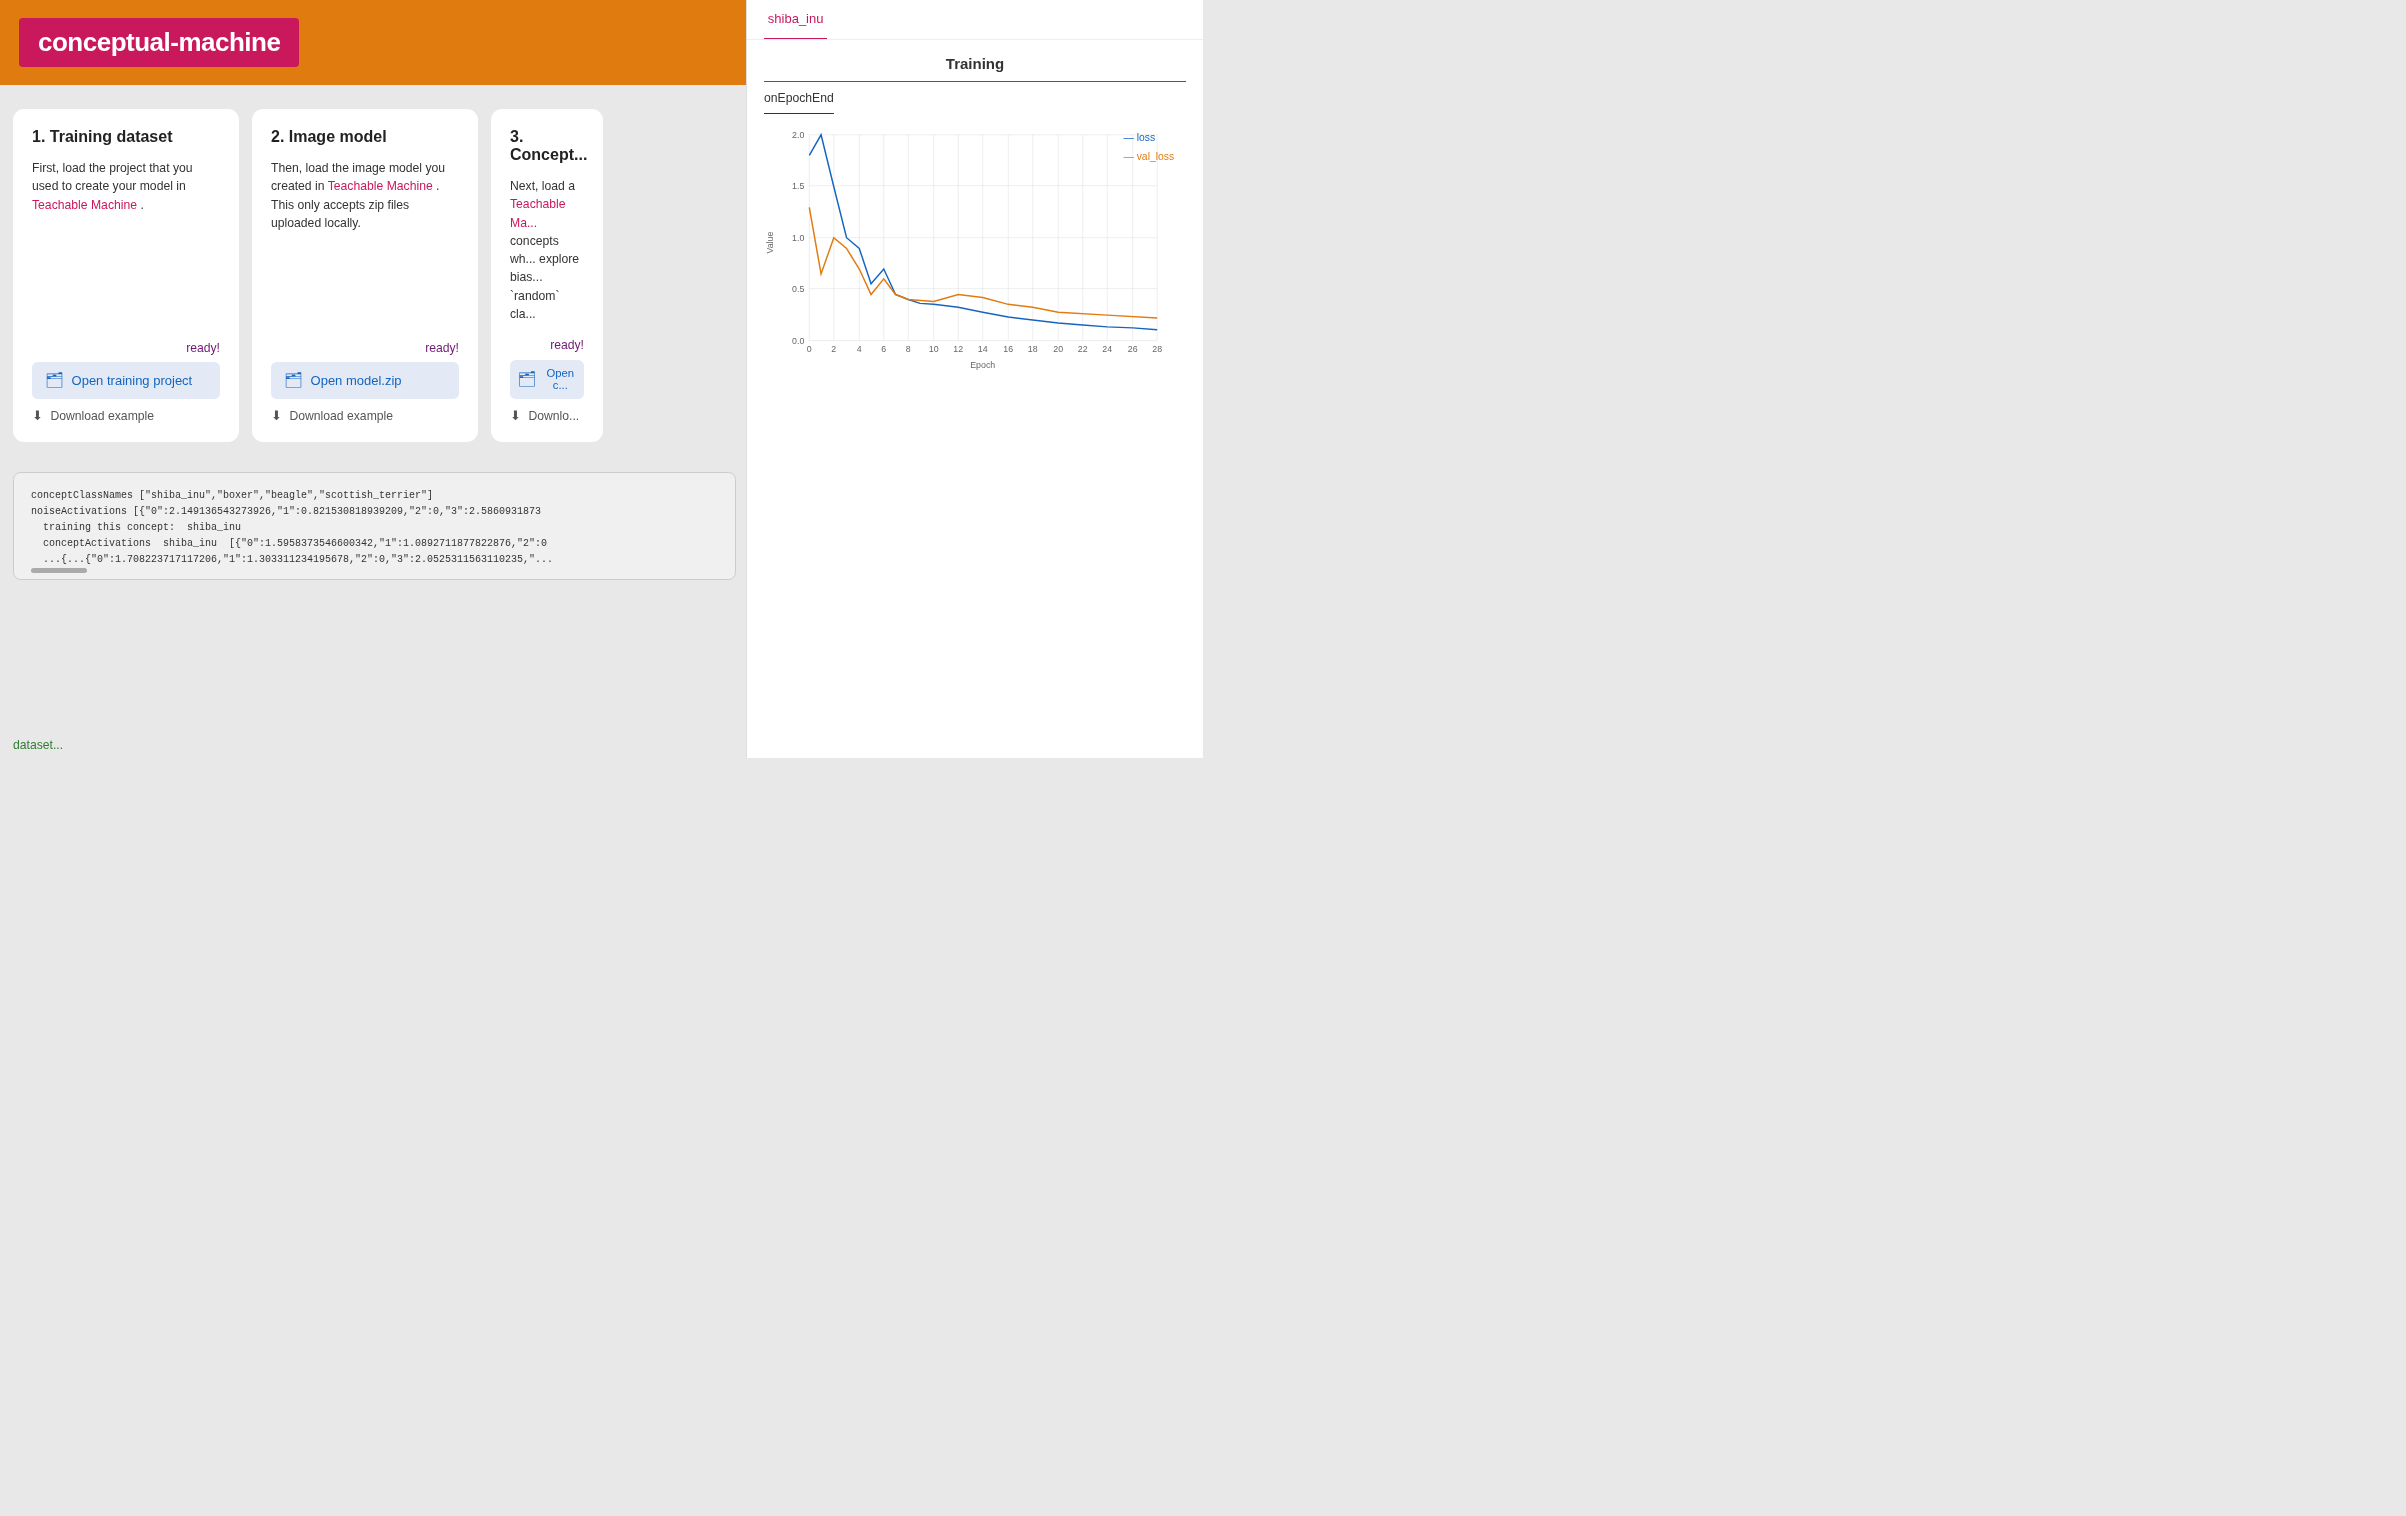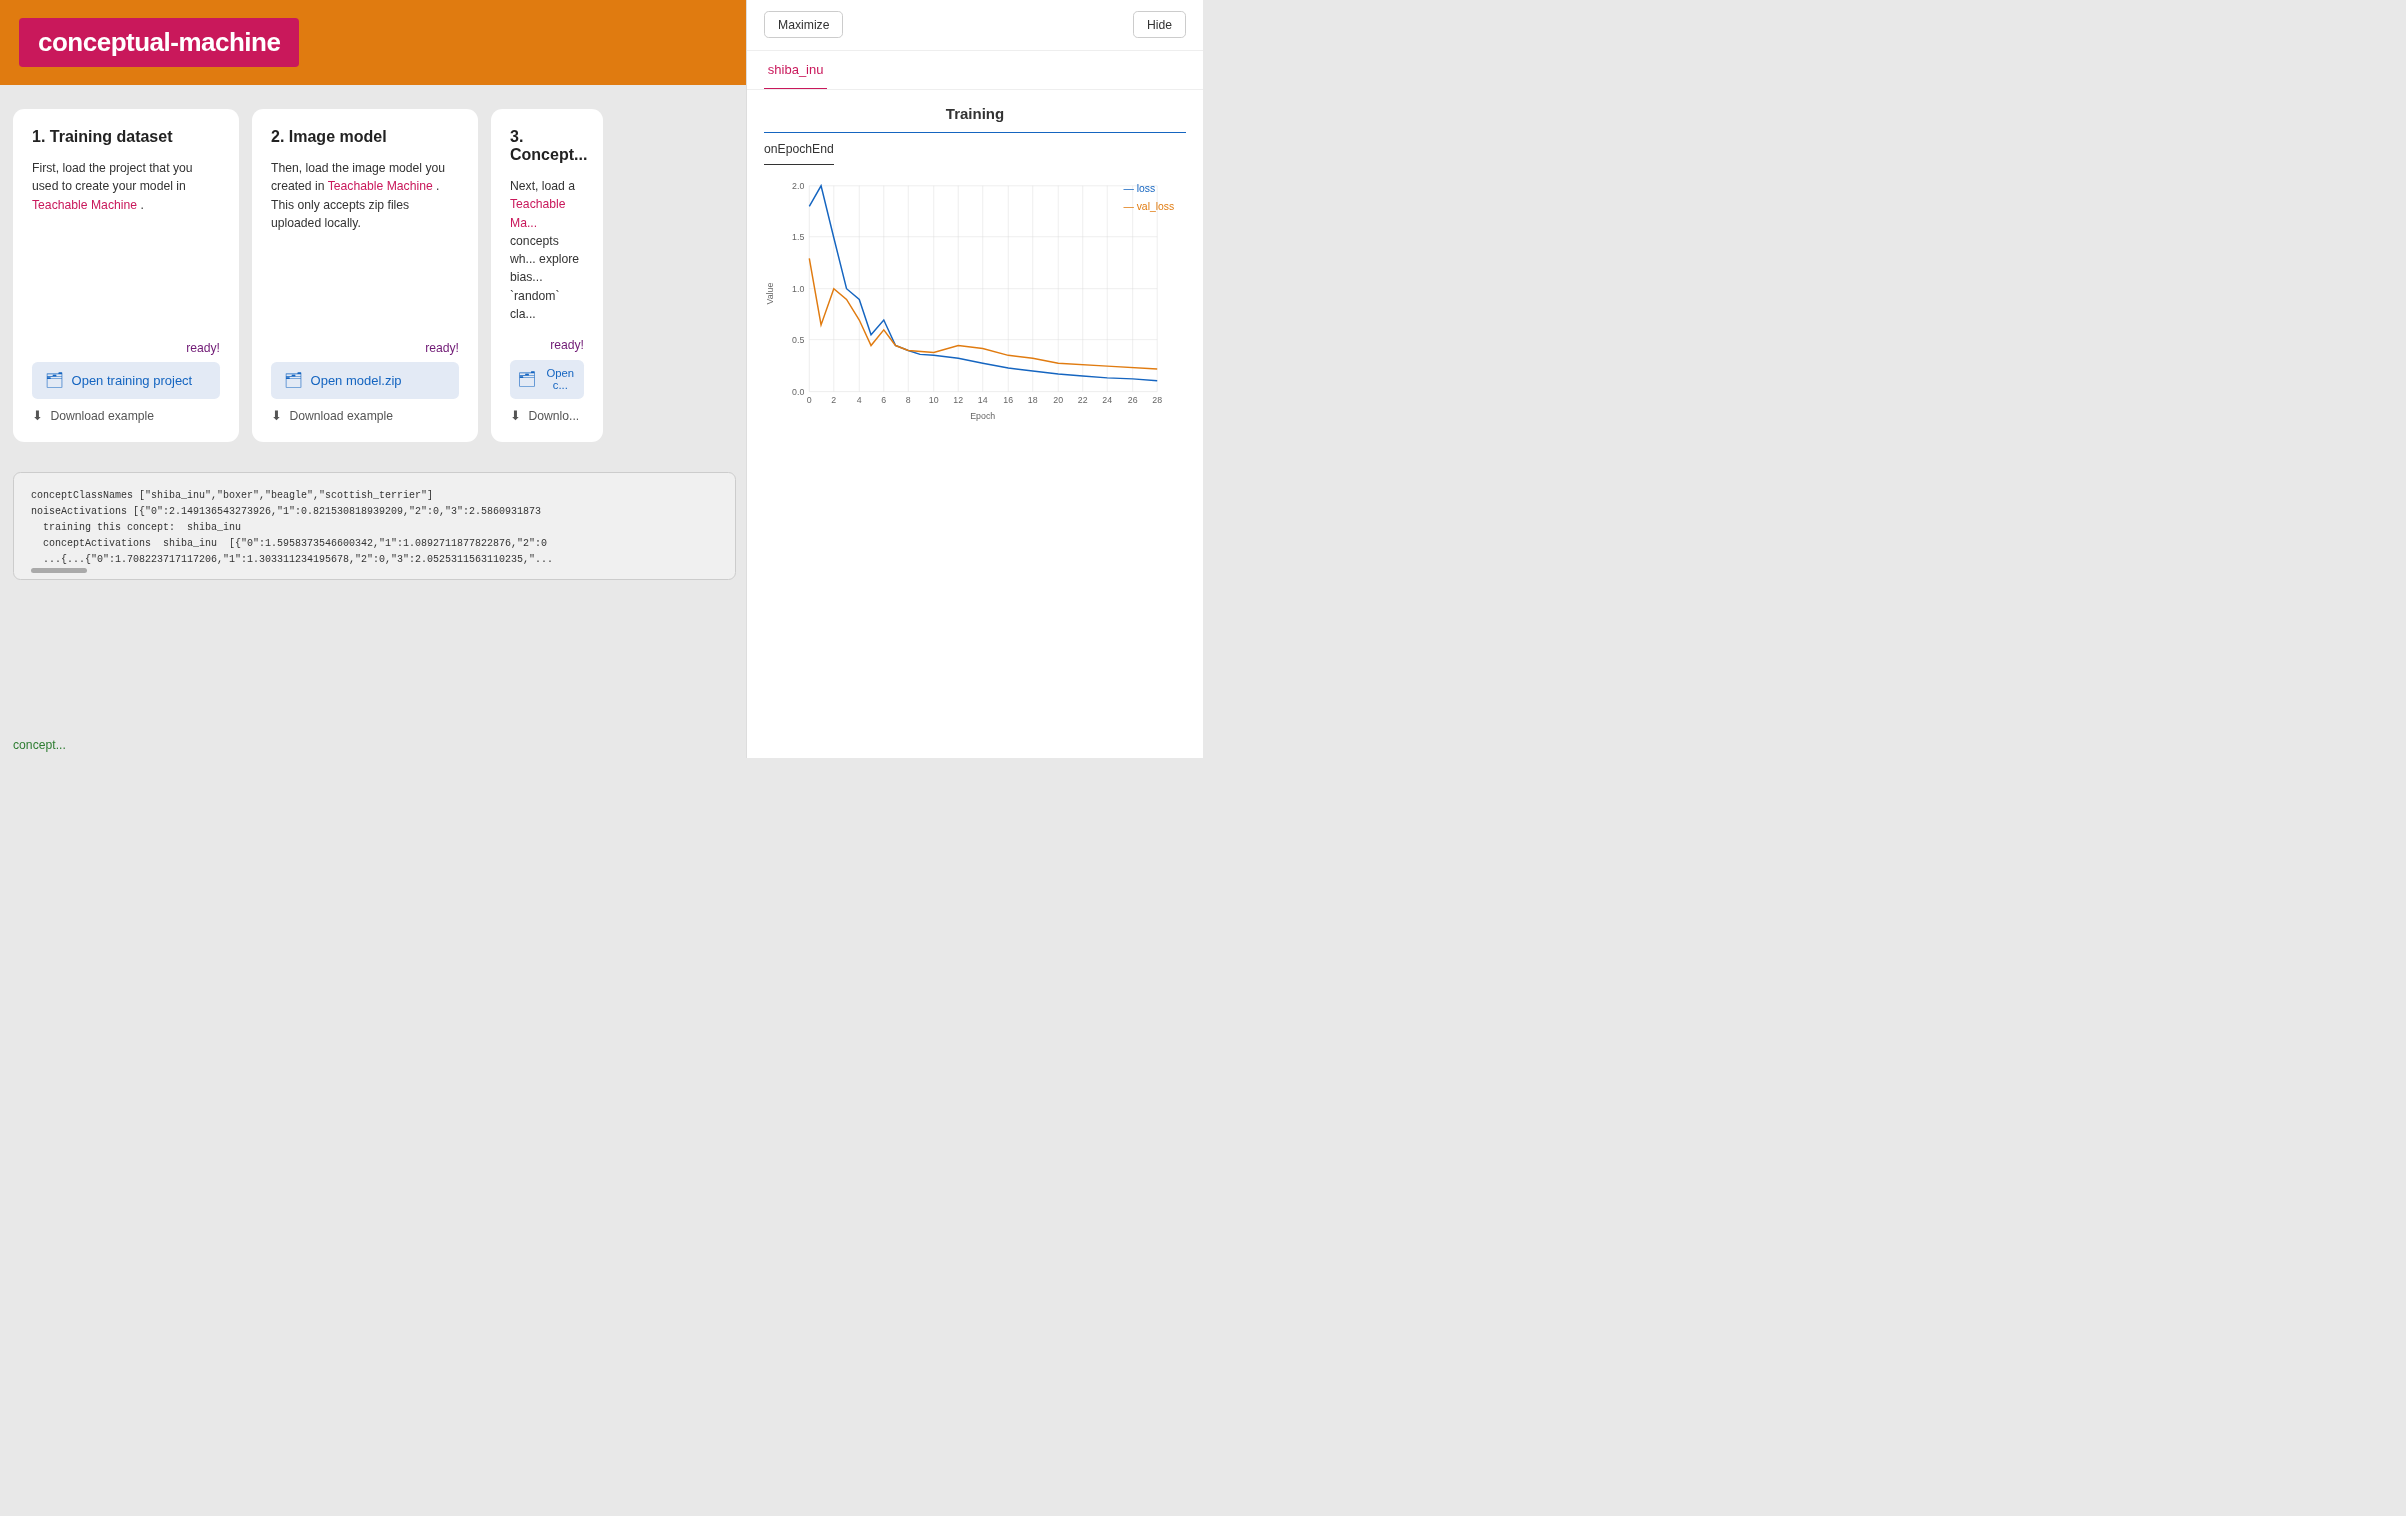--- a/index.html
+++ b/index.html
@@ -330,30 +330,26 @@
 
   <div class="code-area">
     <div class="code-line">conceptClassNames  ["shiba_inu","boxer","beagle","scottish_terrier"]</div>
     <div class="code-line">noiseActivations  [{"0":2.149136543273926,"1":0.821530818939209,"2":0,"3":2.5860931873</div>
     <div class="code-line">&nbsp;&nbsp;training this concept:&nbsp; shiba_inu</div>
     <div class="code-line">&nbsp;&nbsp;conceptActivations&nbsp; shiba_inu&nbsp; [{"0":1.5958373546600342,"1":1.0892711877822876,"2":0</div>
     <div class="code-line">&nbsp;&nbsp;...{...{"0":1.708223717117206,"1":1.303311234195678,"2":0,"3":2.0525311563110235,"...</div>
     <div class="scrollbar-h"></div>
   </div>
 
-  <div class="working-status">concept...</div>
+  <div class="working-status">dataset...</div>
 
 </div>
 
 <div class="right-panel">
 
-  <div class="right-header">
-    <button class="maximize-btn">Maximize</button>
-    <button class="hide-btn">Hide</button>
-  </div>
 
   <div class="tab-bar">
     <div class="tab-item">shiba_inu</div>
   </div>
 
   <div class="chart-section">
     <div class="training-header">Training</div>
     <div class="epoch-tab">onEpochEnd</div>
 
     <div class="chart-container">

